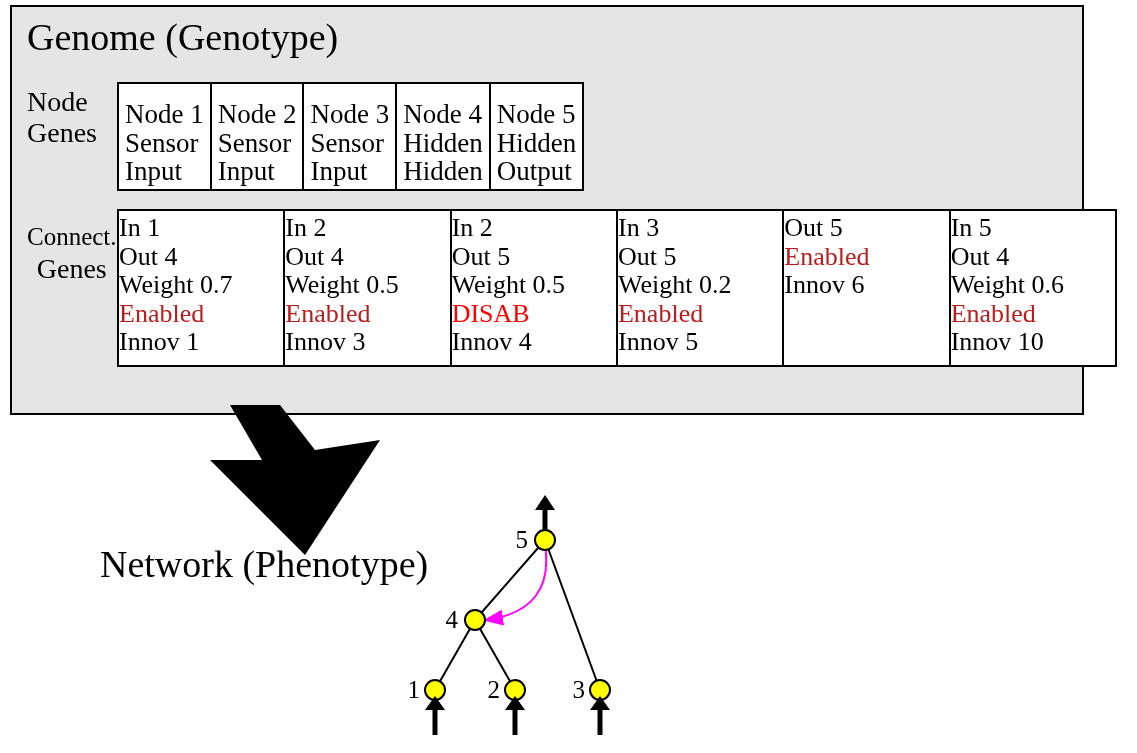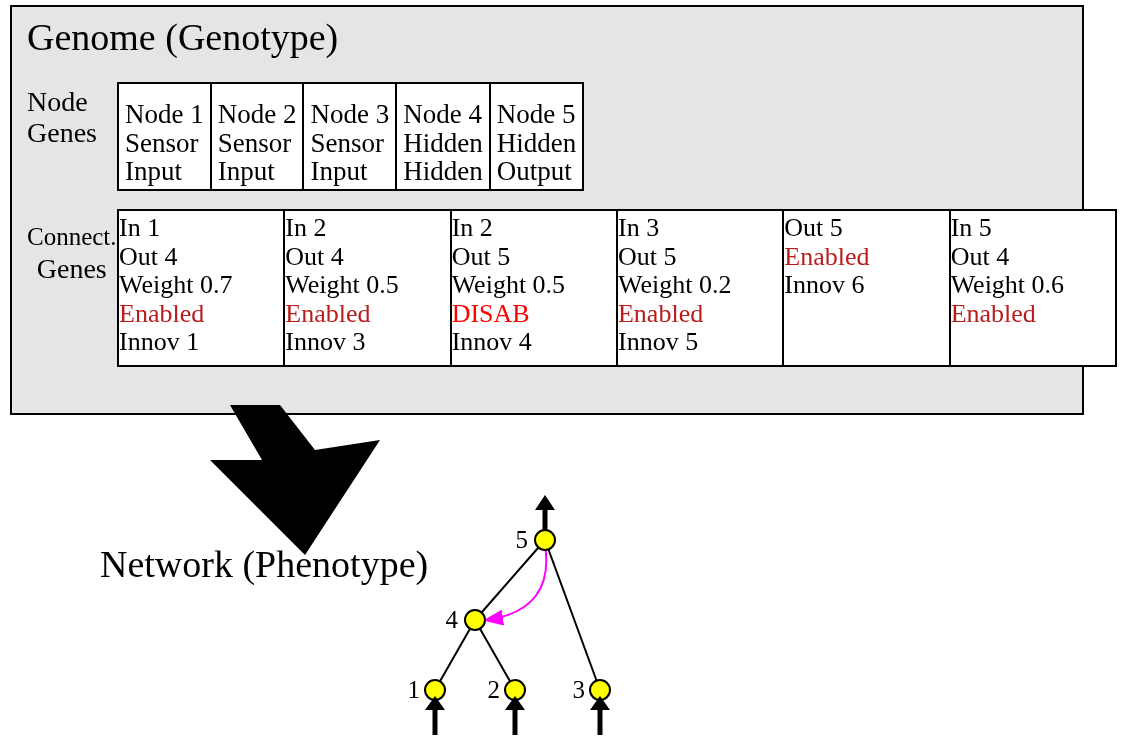--- a/index.html
+++ b/index.html
@@ -179,20 +179,21 @@
     <div class="conn-gene">
       <div>Out 5</div>
       <div class="status enabled">Enabled</div>
       <div>Innov 6</div>
     </div>
     <div class="conn-gene">
       <div>In 5</div>
       <div>Out 4</div>
       <div>Weight 0.6</div>
       <div class="status enabled">Enabled</div>
+      <div>Innov 10</div>
     </div>
   </div>
 </div>
 
 <svg class="arrow-big" viewBox="0 0 220 170">
   <polygon points="40,10 90,10 125,55 190,45 115,160 20,65 72,65" fill="#000"></polygon>
 </svg>
 
 <div class="network-label">Network (Phenotype)</div>
 

